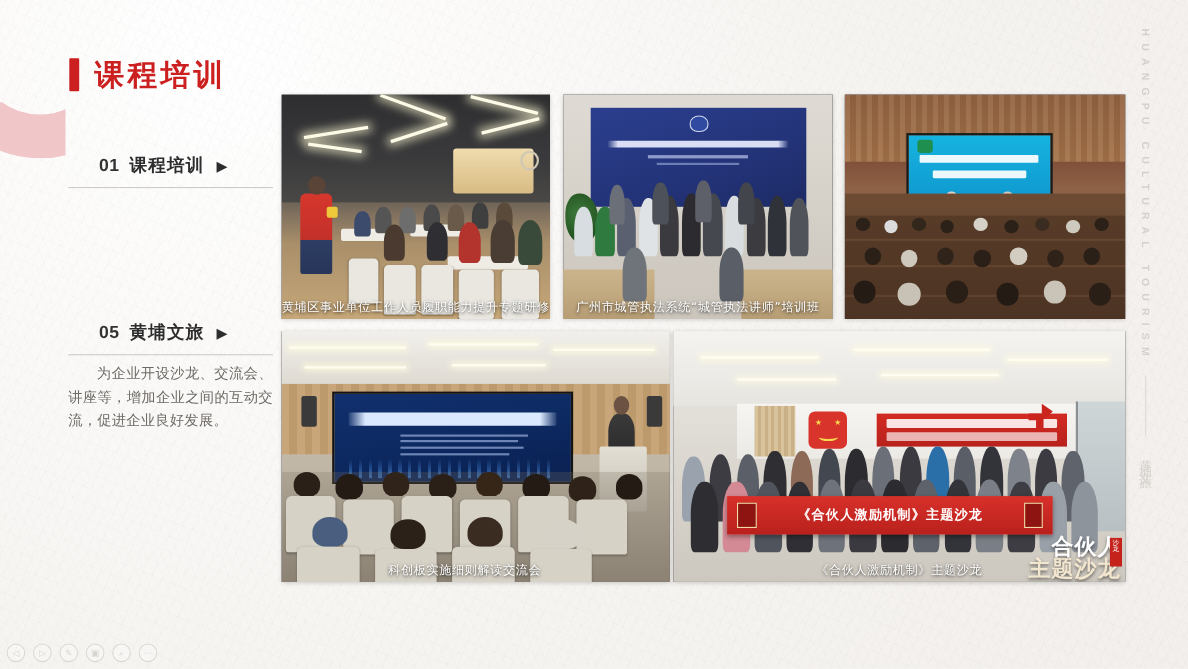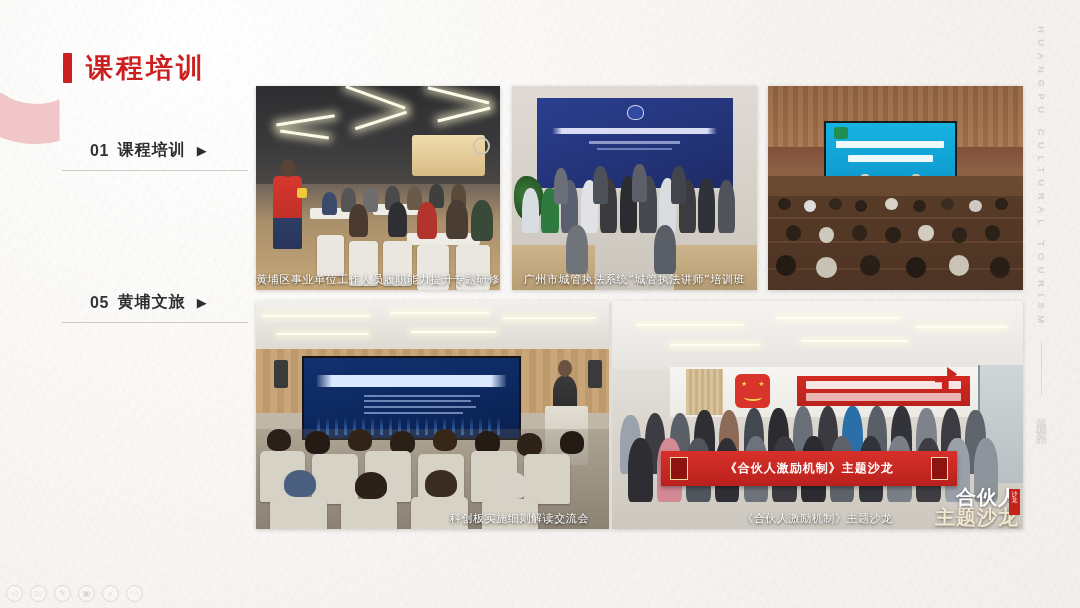--- a/index.html
+++ b/index.html
@@ -58,21 +58,21 @@
               text-indent:26px; letter-spacing:.2px;
               font-family:"DejaVu Sans","Liberation Sans",sans-serif; }
 
   
   .photo { position:absolute; overflow:hidden; background:#444;
            box-shadow:0 1px 4px rgba(0,0,0,.18); }
   .cap { position:absolute; left:0; right:0; bottom:3px; text-align:center;
          color:#fff; font-size:11px; letter-spacing:.6px;
          text-shadow:0 1px 3px rgba(0,0,0,.85);
          font-family:"DejaVu Sans","Liberation Sans",sans-serif; }
-  .cap.right { text-align:right; padding-right:20px; }
+  .cap.right { text-align:center; padding-right:20px; }
 
   
   #ph1 { left:256px; top:86px; width:244px; height:204px; }
   #ph1 .ceil { position:absolute; inset:0 0 52% 0;
     background:linear-gradient(180deg,#2e2e30 0%,#3a3a3c 60%,#4a4845 100%); }
   #ph1 .tube { position:absolute; background:#fdfbe8; box-shadow:0 0 9px 3px rgba(255,250,210,.65); }
   #ph1 .wallpanel{ position:absolute; right:6%; top:24%; width:30%; height:20%;
     background:linear-gradient(180deg,#f0dcae,#d8bb84); border-radius:3px; }
   #ph1 .floor { position:absolute; left:0; right:0; top:48%; bottom:0;
     background:linear-gradient(180deg,#6f6459 0%,#a98f6a 35%,#c6a779 100%); }
@@ -236,20 +236,21 @@
     <div class="blk-rule"></div>
   </div>
 
   <div class="block" id="block-2">
     <div class="blk-head">
       <span class="blk-num">05</span>
       <span class="blk-title">黄埔文旅</span>
       <span class="blk-arrow">▶</span>
     </div>
     <div class="blk-rule"></div>
+    <div class="blk-body">为企业开设沙龙、交流会、讲座等，增加企业之间的互动交流，促进企业良好发展。</div>
   </div>
 
   <div class="photo" id="ph2">
     <div class="room"></div>
     <div class="screen">
       <div class="badge"></div>
       <div class="sl1"></div>
       <div class="sl2"></div>
       <div class="sl3"></div>
     </div>

